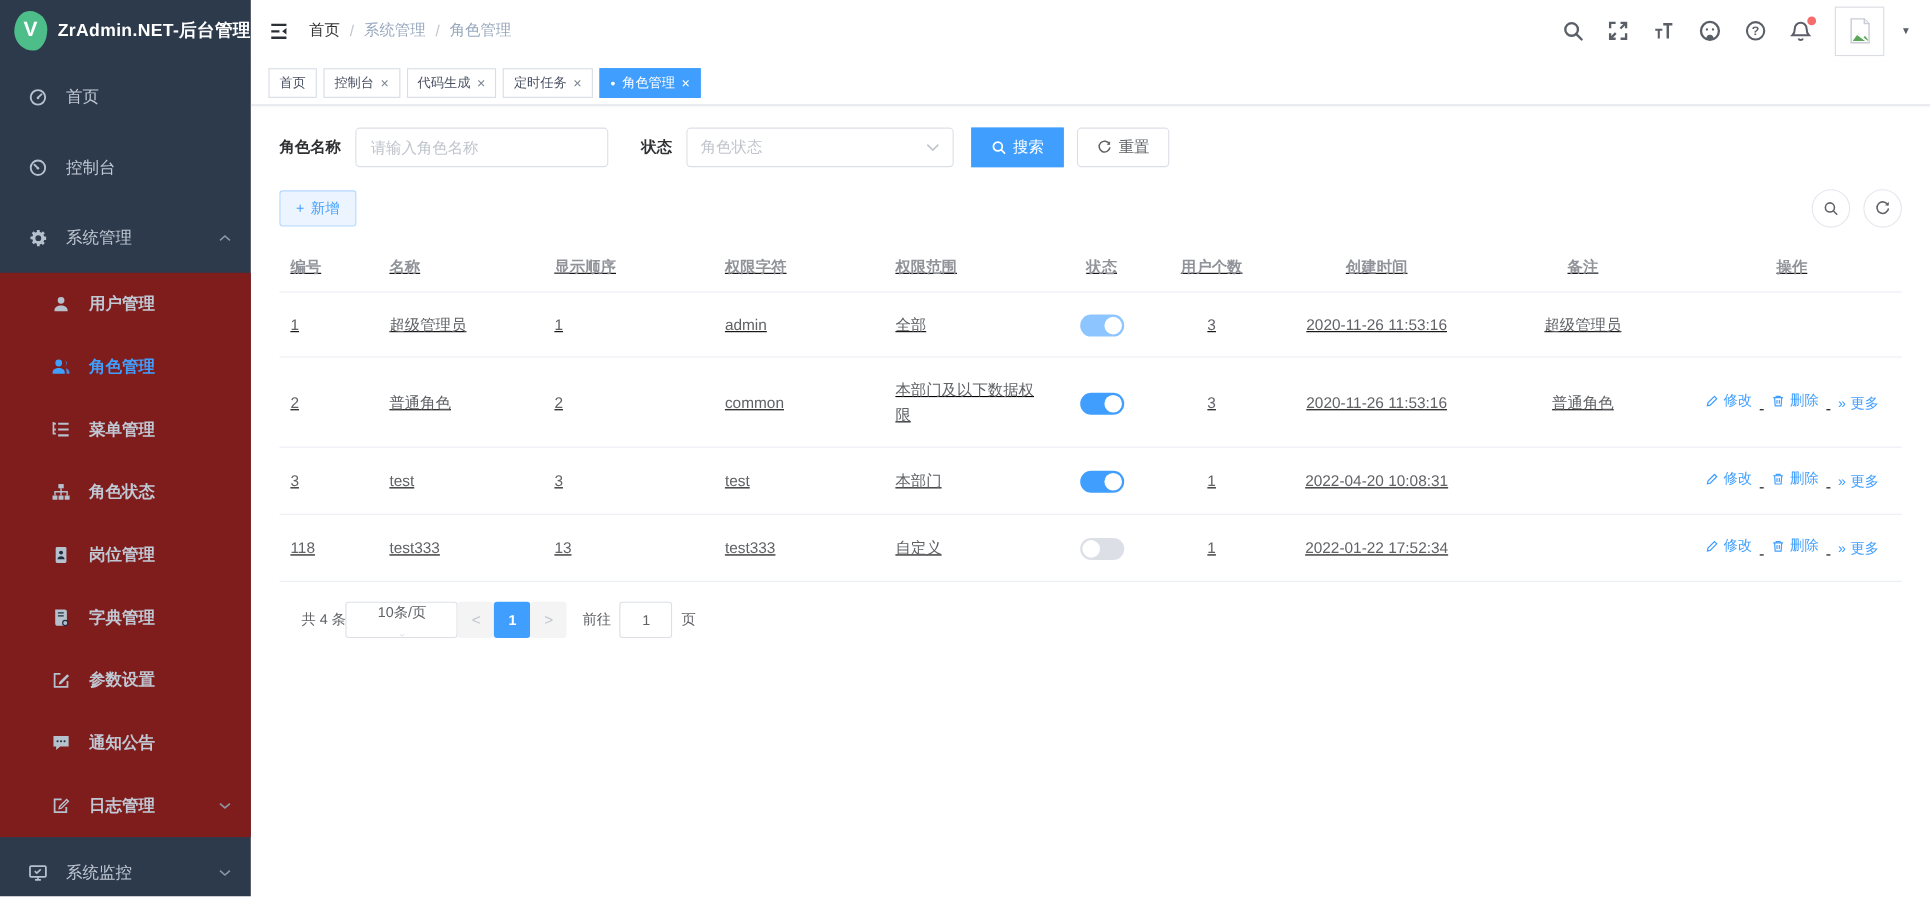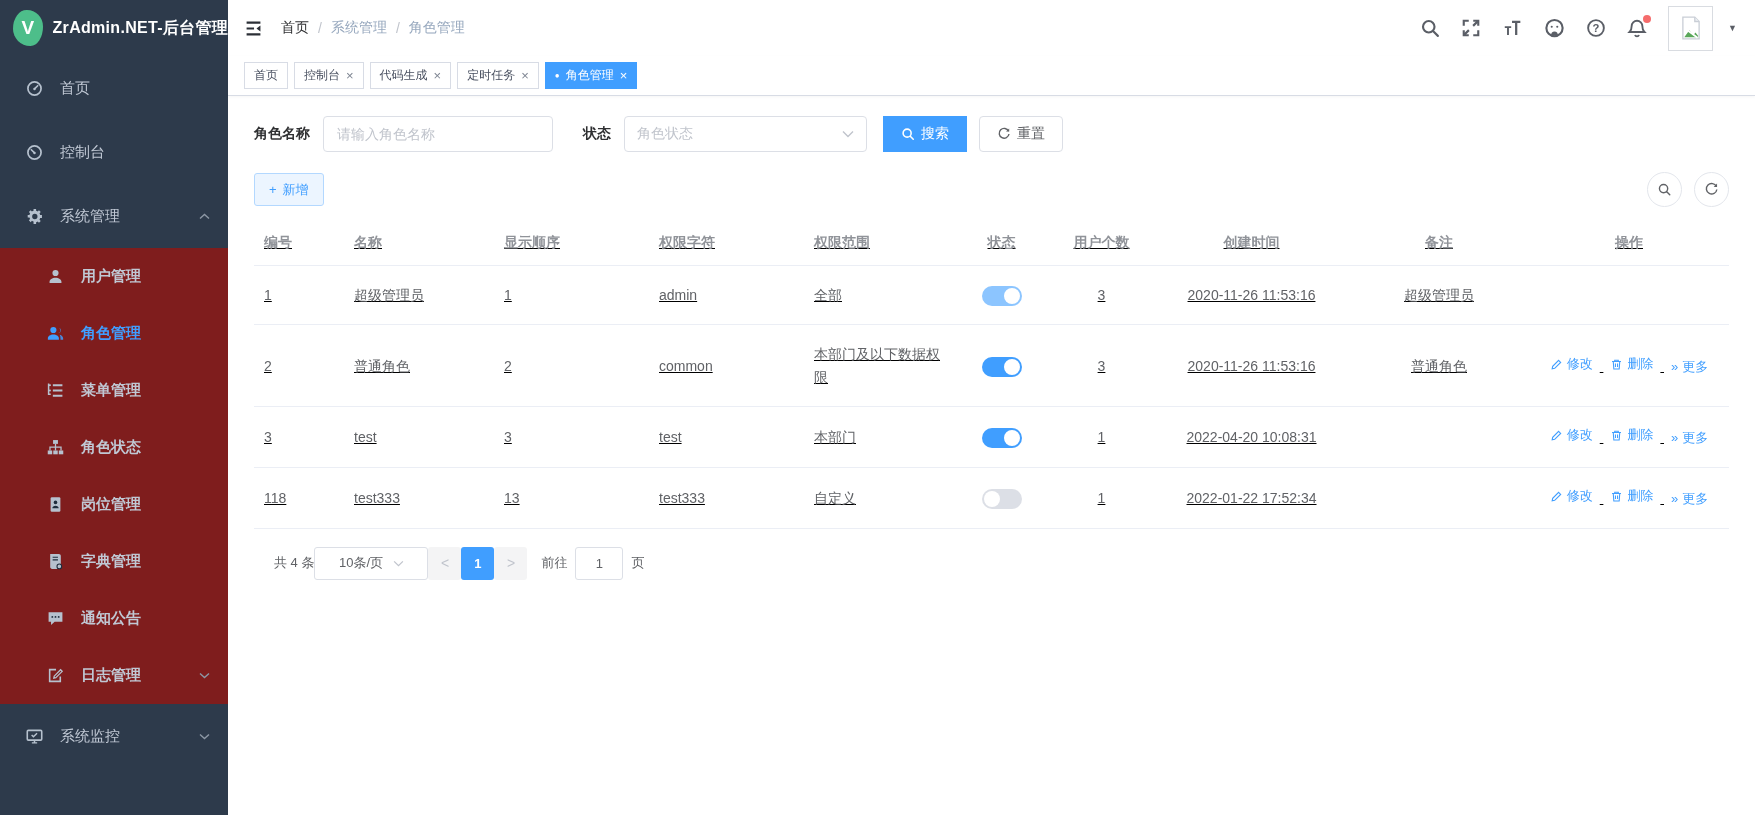--- a/index.html
+++ b/index.html
@@ -67,21 +67,21 @@
   .link { color:#409eff; cursor:pointer; display:inline-flex; align-items:center; gap:4px; margin:0 7px; }
   .link .more-g { font-size:13px; }
 
   .switch { width:40px; height:20px; border-radius:10px; position:relative; display:inline-block; cursor:pointer; vertical-align:middle; }
   .switch::after { content:""; position:absolute; top:2px; width:16px; height:16px; border-radius:50%; background:#fff; }
   .sw-on { background:#409eff; } .sw-on::after { left:22px; }
   .sw-on-disabled { background:#8cc5ff; } .sw-on-disabled::after { left:22px; }
   .sw-off { background:#dcdfe6; } .sw-off::after { left:2px; }
 
   .pagination { display:flex; align-items:center; margin-top:18px; padding-left:20px; font-size:13px; color:#606266; }
-  .psize { width:114px; height:33px; border:1px solid #dcdfe6; border-radius:3px; display:flex; align-items:center; justify-content:center; gap:10px; cursor:pointer; background:#fff; }
+  .psize { width:102px; height:33px; border:1px solid #dcdfe6; border-radius:3px; display:flex; align-items:center; justify-content:center; gap:10px; cursor:pointer; background:#fff;flex-direction:column; }
   .pbtn { min-width:33px; height:33px; border-radius:3px; background:#f4f4f5; color:#c0c4cc; display:flex; align-items:center; justify-content:center; font-size:14px; cursor:pointer; }
   .pbtn.page { background:#409eff; color:#fff; font-weight:bold; font-size:13px; }
   .goto { display:flex; align-items:center; gap:8px; margin-left:14px; }
   .goto-input { width:48px; height:33px; border:1px solid #dcdfe6; border-radius:3px; text-align:center; font-size:13px; color:#606266; outline:none; font-family:inherit; }
 </style>
 </head>
 <body>
 
 <aside class="sidebar">
   <div class="logo-row">
@@ -158,20 +158,27 @@
         </svg>
       <span>岗位管理</span>
     </div>
     <div class="menu-item">
       <svg class="mi" viewBox="0 0 16 16">
           <path fill="currentColor" d="M3 1h8.2c1 0 1.8.8 1.8 1.8V15H4.8C3.8 15 3 14.2 3 13.2V1z"></path>
           <path d="M5.3 4h5M5.3 6.5h5" stroke="#1f2d3d" stroke-width="1.1" fill="none"></path>
           <circle cx="11.6" cy="12.6" r="2.2" fill="currentColor" stroke="#1f2d3d" stroke-width="1"></circle>
         </svg>
       <span>字典管理</span>
+    </div>
+    <div class="menu-item">
+      <svg class="mi" viewBox="0 0 16 16">
+          <path d="M13.5 8.5v5h-11v-11h5" stroke="currentColor" stroke-width="1.5" fill="none"></path>
+          <path d="M6.5 9.5l6.8-6.8 1.6 1.6-6.8 6.8-2.1.5z" fill="currentColor"></path>
+        </svg>
+      <span>参数设置</span>
     </div>
     <div class="menu-item">
       <svg class="mi" viewBox="0 0 16 16">
           <path fill="currentColor" d="M1.5 2h13v9H7.2l-3.4 3v-3H1.5z"></path>
           <circle cx="5" cy="6.5" r=".9" fill="#1f2d3d"></circle>
           <circle cx="8" cy="6.5" r=".9" fill="#1f2d3d"></circle>
           <circle cx="11" cy="6.5" r=".9" fill="#1f2d3d"></circle>
         </svg>
       <span>通知公告</span>
     </div>

